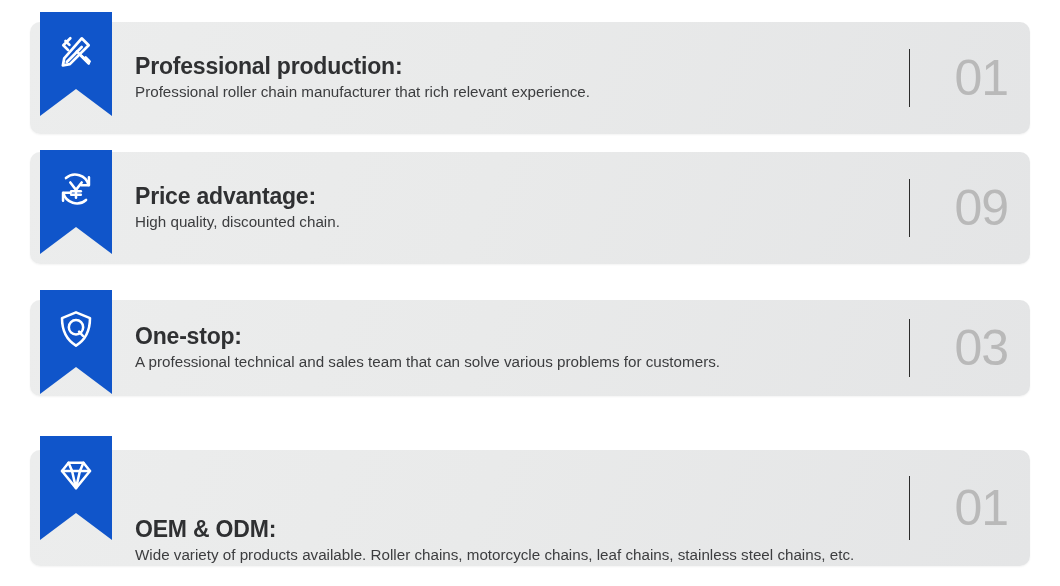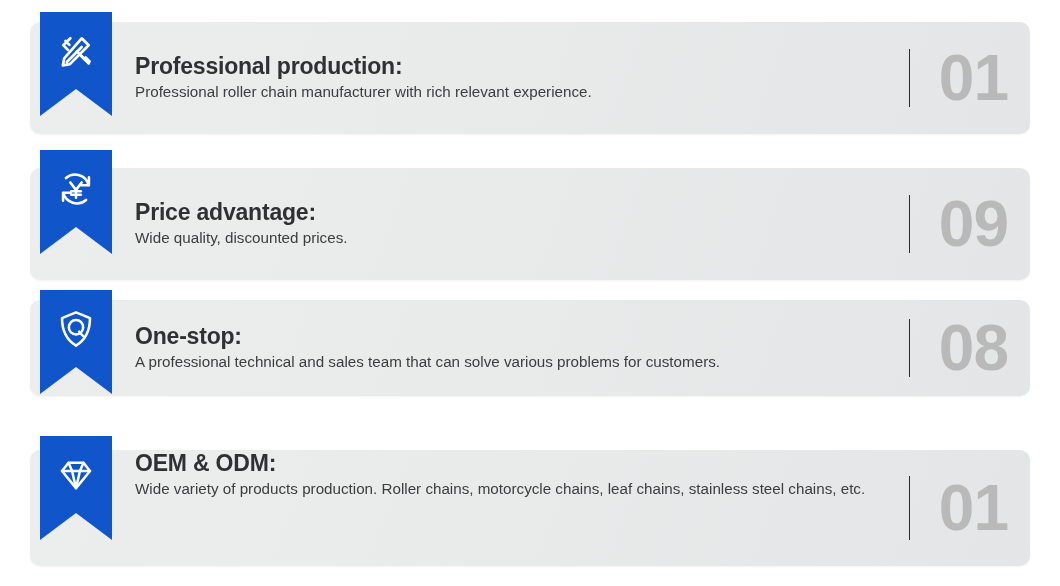--- a/index.html
+++ b/index.html
@@ -25,21 +25,21 @@
   .feature-row {
     position: absolute;
     left: 30px;
     width: 1000px;
     border-radius: 10px;
     background: linear-gradient(110deg, #eceded 0%, #e9eaea 45%, #e4e5e6 100%);
     box-shadow: 0 1px 2px rgba(0,0,0,0.05);
   }
 
   .row-1 { top: 22px;  height: 112px; }
-  .row-2 { top: 168px; height: 112px; }
+  .row-2 { top: 152px; height: 112px; }
   .row-3 { top: 300px; height: 96px; }
   .row-4 { top: 450px; height: 116px; }
 
   
   .ribbon {
     position: absolute;
     width: 72px;
     height: 104px;
     background: #1055ca;
     -webkit-clip-path: polygon(0 0, 100% 0, 100% 100%, 50% 74%, 0 100%);
@@ -65,21 +65,21 @@
   .row-text {
     position: absolute;
     left: 105px;
     right: 155px;
     top: 0;
     bottom: 0;
     display: flex;
     flex-direction: column;
     justify-content: center;
   }
-  .row-4 .row-text { justify-content: flex-start; }
+  .row-4 .row-text { justify-content: flex-end; }
 
   .row-title {
     font-size: 23px;
     font-weight: bold;
     color: #2f3032;
     letter-spacing: -0.2px;
     line-height: 1.18;
     margin: 0 0 2px 0;
     white-space: nowrap;
   }
@@ -103,57 +103,57 @@
     height: 58px;
     z-index: 3;
   }
   .row-4 .row-divider { height: 64px; }
 
   .row-number {
     position: absolute;
     right: 22px;
     top: 50%;
     transform: translateY(-50%);
-    font-size: 64px;
-    font-weight: 700;
+    font-size: 50px;
+    font-weight: 400;
     color: #b9b9b9;
     letter-spacing: -1px;
     line-height: 1;
     z-index: 3;
   }
 </style>
 </head>
 <body>
 
 <div id="board">
 
   <div class="feature-row row-1">
     <div class="row-text">
       <div class="row-title">Professional production:</div>
-      <div class="row-desc">Professional roller chain manufacturer with rich relevant experience.</div>
+      <div class="row-desc">Professional roller chain manufacturer that rich relevant experience.</div>
     </div>
     <div class="row-divider"></div>
     <div class="row-number">01</div>
   </div>
   <div class="ribbon ribbon-1">
     <span>
       <svg viewBox="0 0 48 48" fill="none" stroke="#ffffff" stroke-width="3.1" stroke-linecap="round" stroke-linejoin="round">
         <path d="M30.5 9.5 L38.5 17.5 L17 39 L9 40.5 L10.5 32.5 Z"></path>
         <path d="M13.5 36.5 L30.5 19.5"></path>
         <path d="M17.5 9.5 L9.5 17.5 L15 23 M12 12.5 L16.5 17"></path>
         <path d="M30.5 30 L36 35.5 L38.5 38 M35 31.5 L39.5 36"></path>
         <path d="M25 24.5 L38.5 38"></path>
       </svg>
     </span>
   </div>
 
   <div class="feature-row row-2">
     <div class="row-text">
       <div class="row-title">Price advantage:</div>
-      <div class="row-desc">Wide quality, discounted prices.</div>
+      <div class="row-desc">High quality, discounted chain.</div>
     </div>
     <div class="row-divider"></div>
     <div class="row-number">09</div>
   </div>
   <div class="ribbon ribbon-2">
     <span>
       <svg viewBox="0 0 48 48" fill="none" stroke="#ffffff" stroke-width="2.9" stroke-linecap="round" stroke-linejoin="round">
         <path d="M38.5 19.5 A16 16 0 0 0 12.5 11.5"></path>
         <path d="M9.5 28.5 A16 16 0 0 0 35.5 36.5"></path>
         <path d="M38.8 10.5 L38.8 19.8 L30 19.8"></path>
@@ -165,36 +165,36 @@
       </svg>
     </span>
   </div>
 
   <div class="feature-row row-3">
     <div class="row-text">
       <div class="row-title">One-stop:</div>
       <div class="row-desc">A professional technical and sales team that can solve various problems for customers.</div>
     </div>
     <div class="row-divider"></div>
-    <div class="row-number">08</div>
+    <div class="row-number">03</div>
   </div>
   <div class="ribbon ribbon-3">
     <span>
       <svg viewBox="0 0 48 48" fill="none" stroke="#ffffff" stroke-width="2.9" stroke-linecap="round" stroke-linejoin="round">
         <path d="M24 5 L40 11.5 C40 26 34 37 24 43 C14 37 8 26 8 11.5 Z"></path>
         <circle cx="24" cy="22" r="8.2"></circle>
         <path d="M27.5 27 L32 32"></path>
       </svg>
     </span>
   </div>
 
   <div class="feature-row row-4">
     <div class="row-text">
       <div class="row-title">OEM &amp; ODM:</div>
-      <div class="row-desc">Wide variety of products production.  Roller chains, motorcycle chains, leaf chains, stainless steel chains, etc.</div>
+      <div class="row-desc">Wide variety of products available.  Roller chains, motorcycle chains, leaf chains, stainless steel chains, etc.</div>
     </div>
     <div class="row-divider"></div>
     <div class="row-number">01</div>
   </div>
   <div class="ribbon ribbon-4">
     <span>
       <svg viewBox="0 0 48 48" fill="none" stroke="#ffffff" stroke-width="2.9" stroke-linecap="round" stroke-linejoin="round">
         <path d="M8 19.5 L15.5 10 L32.5 10 L40 19.5 L24 39 Z"></path>
         <path d="M8 19.5 L40 19.5"></path>
         <path d="M15.5 10 L19.5 19.5 L24 39 L28.5 19.5 L32.5 10"></path>

